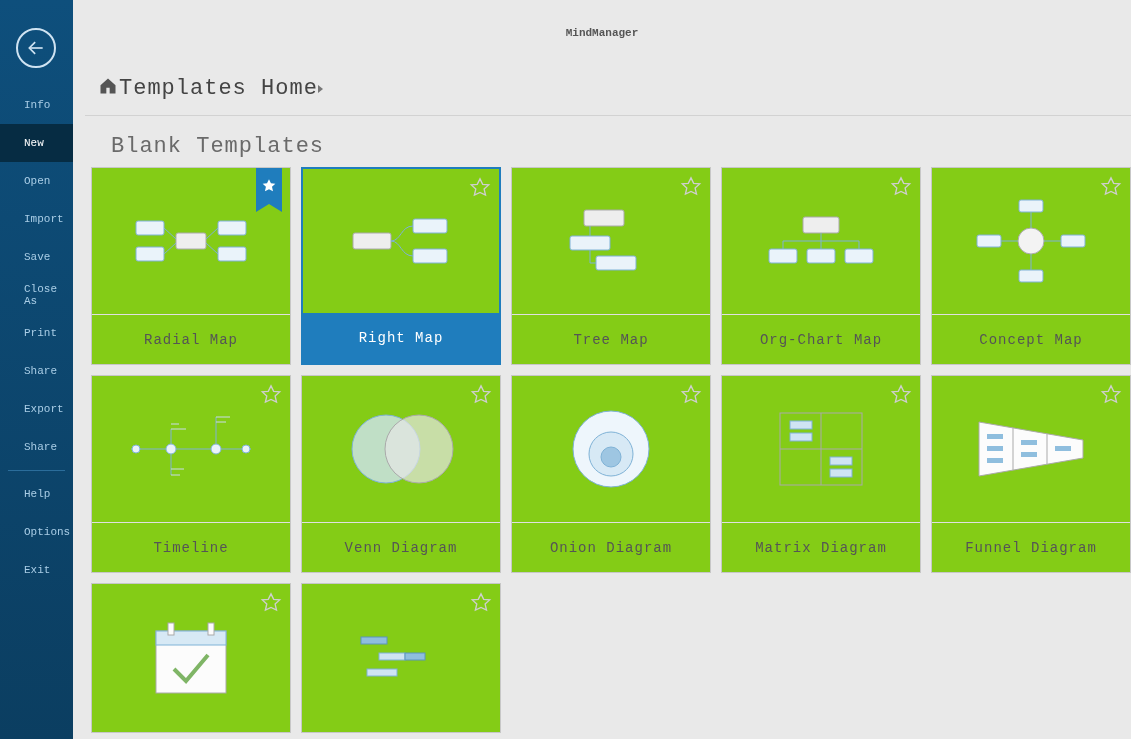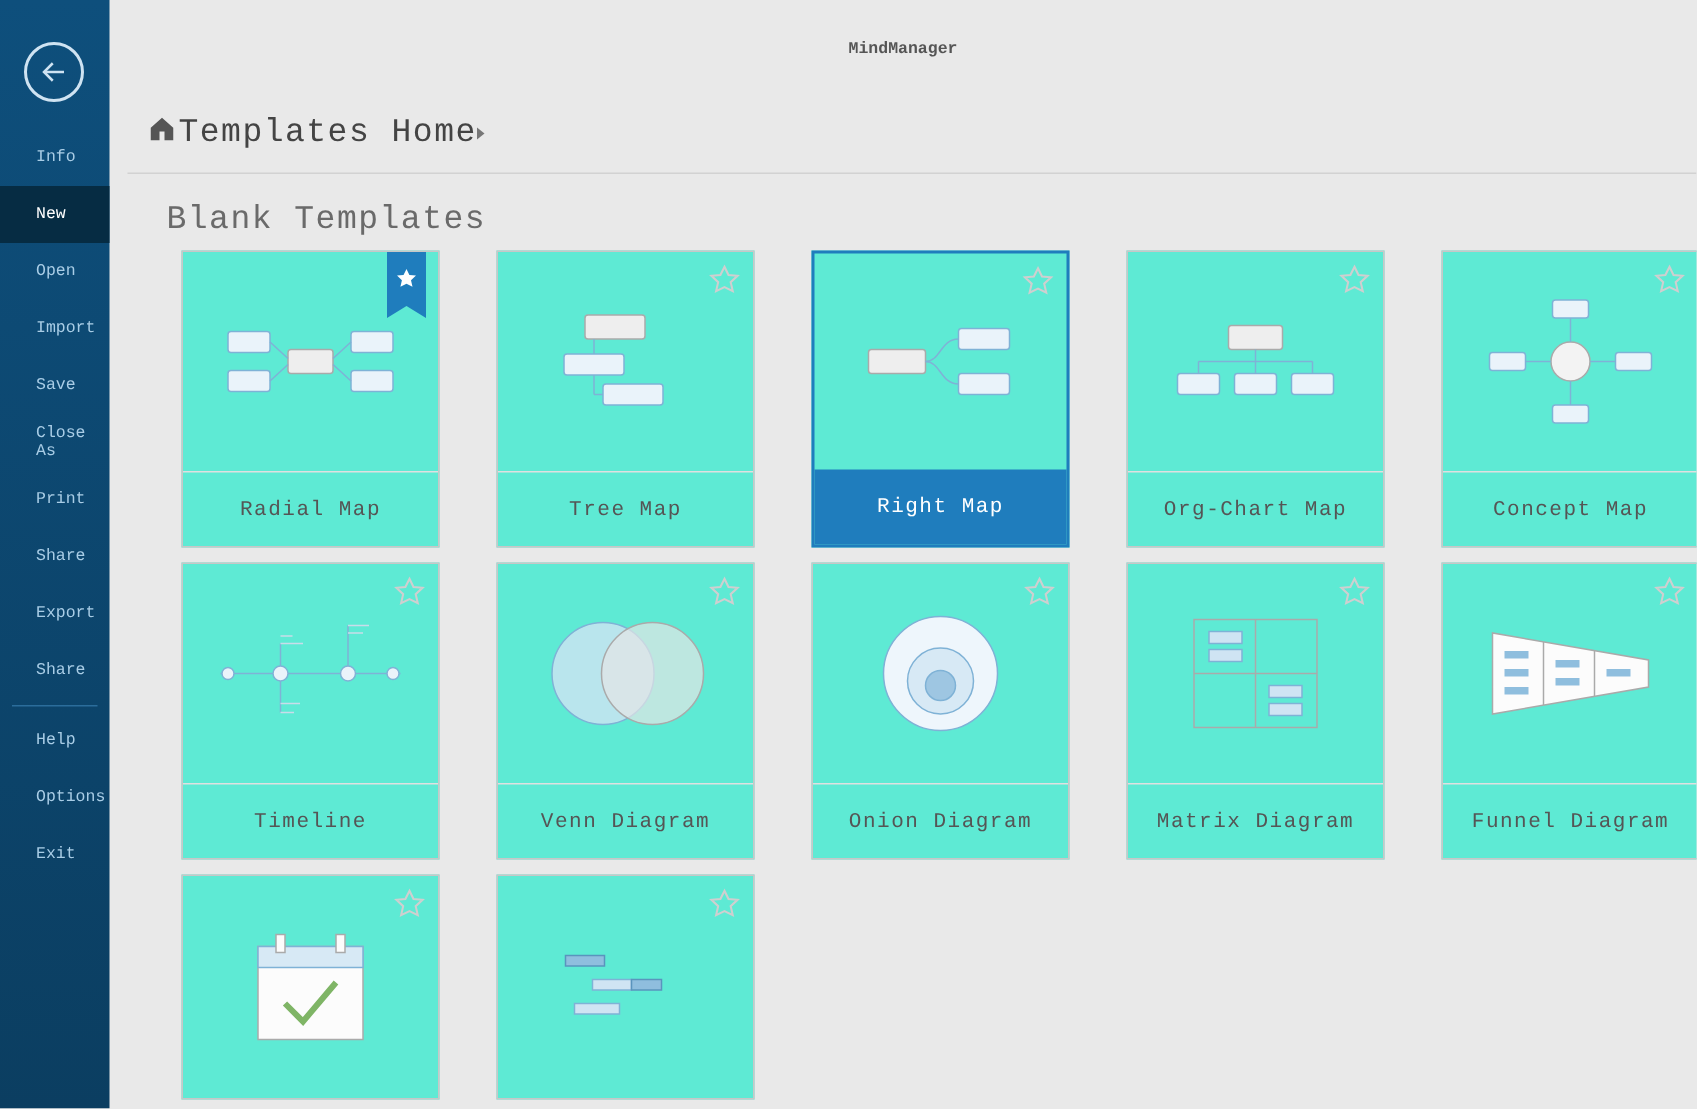--- a/index.html
+++ b/index.html
@@ -18,21 +18,21 @@
   .main { flex:1; display:flex; flex-direction:column; }
   .app-title { text-align:center; font-size:11px; font-weight:bold; color:#555; height:30px; line-height:18px; padding-top:8px;margin-top:16px;}
   .crumb-row { display:flex; align-items:center; gap:0; padding:30px 0 14px 12px; border-bottom:1px solid #d2d2d2; margin-left:12px;}
   .crumb-row .home svg { fill:#555; }
   .crumb-text { font-size:22px; color:#444; letter-spacing:1px;}
   .crumb-caret { width:0;height:0;border-left:5px solid #777;border-top:4px solid transparent;border-bottom:4px solid transparent;}
 
   .section-title { font-size:22px; color:#6a6a6a; margin:18px 0 8px 38px; letter-spacing:1px;}
 
   .grid { display:grid; grid-template-columns: repeat(5, 200px); gap:10px; padding-left:18px; }
-  .card { width:172px; height:198px; border:1px solid #c7c7c7; background:#5eead4; display:flex; flex-direction:column; position:relative; cursor:pointer;margin-left:30px;}
+  .card { width:200px; height:198px; border:1px solid #c7c7c7; background:#84cc16; display:flex; flex-direction:column; position:relative; cursor:pointer;}
   .card.selected { border:2px solid #1f7dbd; }
   .preview { flex:1; display:flex; align-items:center; justify-content:center; }
   .card-label { height:50px; display:flex; align-items:center; justify-content:center; font-size:14px; color:#555; border-top:1px solid #e0e0e0; letter-spacing:1px;}
   .card.selected .card-label { background:#1f7dbd; color:#fff; border-top:none;}
 
   .star { position:absolute; top:8px; right:8px; }
   .star svg { width:22px; height:22px; fill:none; stroke:#cfcfcf; stroke-width:1.5;}
   .ribbon { position:absolute; top:0; right:8px; width:26px; height:36px; background:#1f7dbd; display:flex; align-items:center; justify-content:center;}
   .ribbon:after{content:"";position:absolute;bottom:-8px;left:0;border-left:13px solid #1f7dbd;border-right:13px solid #1f7dbd;border-bottom:8px solid transparent;}
   .ribbon svg{width:16px;height:16px;fill:#fff;}
@@ -97,51 +97,51 @@
             <rect x="87" y="36" width="28" height="14" rx="2" fill="#eaf3fa" stroke="#7fb2d6"></rect>
             <line x1="33" y1="17" x2="45" y2="28" stroke="#7fb2d6"></line>
             <line x1="33" y1="43" x2="45" y2="32" stroke="#7fb2d6"></line>
             <line x1="75" y1="28" x2="87" y2="17" stroke="#7fb2d6"></line>
             <line x1="75" y1="32" x2="87" y2="43" stroke="#7fb2d6"></line>
           </svg>
       </div>
       <div class="card-label">Radial Map</div>
     </div>
 
+    <div class="card selected">
+      <div class="star"><svg viewBox="0 0 24 24">
+            <path d="M12 2l2.9 6 6.6.6-5 4.6 1.5 6.5L12 16.8 5.9 19.7 7.4 13.2 2.5 8.6 9 8z"></path>
+          </svg></div>
+      <div class="preview">
+        <svg width="120" height="60">
+            <rect x="12" y="22" width="38" height="16" rx="2" fill="#eee" stroke="#aaa"></rect>
+            <rect x="72" y="8" width="34" height="14" rx="2" fill="#eaf3fa" stroke="#7fb2d6"></rect>
+            <rect x="72" y="38" width="34" height="14" rx="2" fill="#eaf3fa" stroke="#7fb2d6"></rect>
+            <path d="M50 30 C60 30 60 15 72 15" fill="none" stroke="#7fb2d6"></path>
+            <path d="M50 30 C60 30 60 45 72 45" fill="none" stroke="#7fb2d6"></path>
+          </svg>
+      </div>
+      <div class="card-label">Right Map</div>
+    </div>
+
     <div class="card">
       <div class="star"><svg viewBox="0 0 24 24">
             <path d="M12 2l2.9 6 6.6.6-5 4.6 1.5 6.5L12 16.8 5.9 19.7 7.4 13.2 2.5 8.6 9 8z"></path>
           </svg></div>
       <div class="preview">
         <svg width="110" height="70">
             <rect x="28" y="4" width="40" height="16" rx="2" fill="#eee" stroke="#aaa"></rect>
             <rect x="14" y="30" width="40" height="14" rx="2" fill="#eaf3fa" stroke="#7fb2d6"></rect>
             <rect x="40" y="50" width="40" height="14" rx="2" fill="#eaf3fa" stroke="#7fb2d6"></rect>
             <line x1="34" y1="20" x2="34" y2="30" stroke="#7fb2d6"></line>
             <line x1="34" y1="44" x2="34" y2="57" stroke="#7fb2d6"></line>
             <line x1="34" y1="57" x2="40" y2="57" stroke="#7fb2d6"></line>
           </svg>
       </div>
       <div class="card-label">Tree Map</div>
-    </div>
-
-    <div class="card selected">
-      <div class="star"><svg viewBox="0 0 24 24">
-            <path d="M12 2l2.9 6 6.6.6-5 4.6 1.5 6.5L12 16.8 5.9 19.7 7.4 13.2 2.5 8.6 9 8z"></path>
-          </svg></div>
-      <div class="preview">
-        <svg width="120" height="60">
-            <rect x="12" y="22" width="38" height="16" rx="2" fill="#eee" stroke="#aaa"></rect>
-            <rect x="72" y="8" width="34" height="14" rx="2" fill="#eaf3fa" stroke="#7fb2d6"></rect>
-            <rect x="72" y="38" width="34" height="14" rx="2" fill="#eaf3fa" stroke="#7fb2d6"></rect>
-            <path d="M50 30 C60 30 60 15 72 15" fill="none" stroke="#7fb2d6"></path>
-            <path d="M50 30 C60 30 60 45 72 45" fill="none" stroke="#7fb2d6"></path>
-          </svg>
-      </div>
-      <div class="card-label">Right Map</div>
     </div>
 
     <div class="card">
       <div class="star"><svg viewBox="0 0 24 24">
             <path d="M12 2l2.9 6 6.6.6-5 4.6 1.5 6.5L12 16.8 5.9 19.7 7.4 13.2 2.5 8.6 9 8z"></path>
           </svg></div>
       <div class="preview">
         <svg width="120" height="60">
             <rect x="42" y="6" width="36" height="16" rx="2" fill="#eee" stroke="#aaa"></rect>
             <rect x="8" y="38" width="28" height="14" rx="2" fill="#eaf3fa" stroke="#7fb2d6"></rect>

